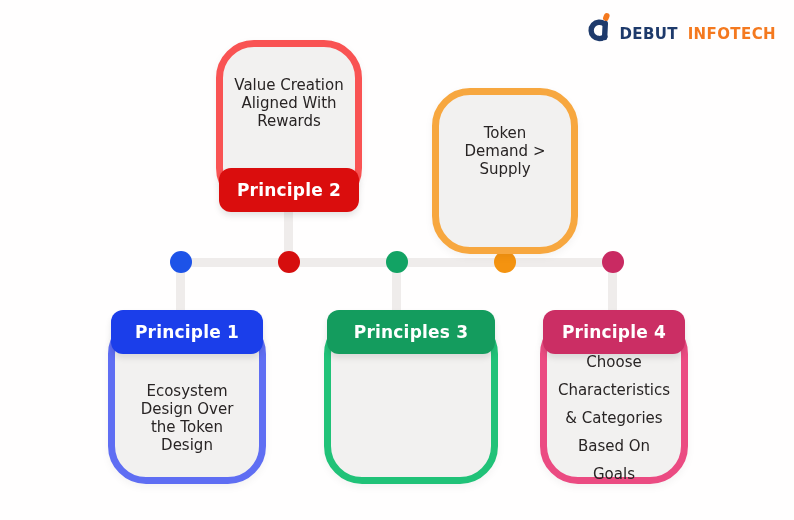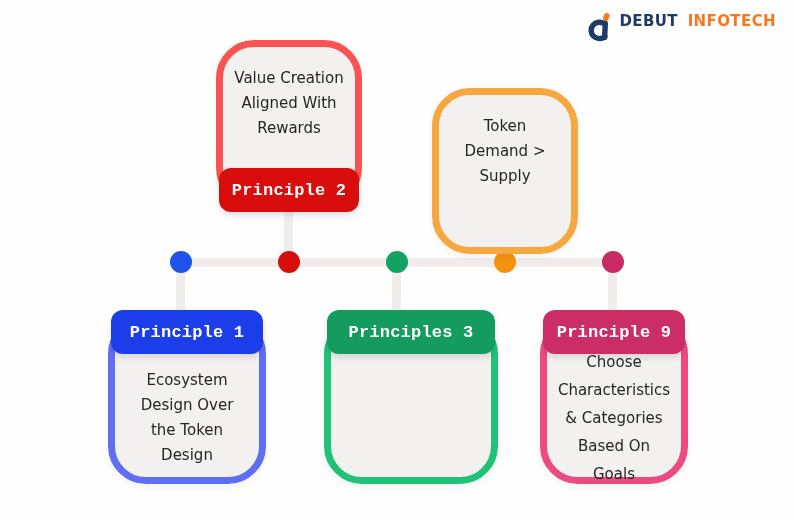--- a/index.html
+++ b/index.html
@@ -13,21 +13,21 @@
     background: #fffefe;
     overflow: hidden;
   }
 
   
   .logo {
     position: absolute;
     top: 12px;
     right: 18px;
     display: flex;
-    align-items: flex-start;
+    align-items: flex-end;
     gap: 6px;
   }
   .logo-icon { width: 28px; height: 34px; }
   .logo-text {
     font-size: 15px;
     font-weight: bold;
     letter-spacing: 0.4px;
     padding-bottom: 3px;
     white-space: nowrap;
   }
@@ -87,35 +87,34 @@
     background: var(--label);
     border-radius: 12px;
     display: flex;
     align-items: center;
     justify-content: center;
     color: #ffffff;
     font-weight: bold;
     font-size: 17px;
     letter-spacing: 0.2px;
     box-shadow: 0 4px 6px rgba(0,0,0,0.10);
-    font-family: Liberation Mono, monospace;
   }
   .card.pos-top .card-label    { bottom: -13px; }
   .card.pos-bottom .card-label { top: -13px; }
 
   .card-text {
     position: absolute;
     left: -6px; right: -6px;
     display: flex;
     align-items: center;
     justify-content: center;
     text-align: center;
     font-size: 15px;
     font-weight: 500;
-    line-height: 25px;
+    line-height: 18px;
     color: #282424;
     white-space: pre-line;
   }
   .card.pos-top .card-text    { top: 0; bottom: 40px; }
   .card.pos-bottom .card-text { top: 36px; bottom: 0; }
   .card.c5 .card-text { line-height: 28px; }
 </style>
 </head>
 <body>
 
@@ -165,21 +164,21 @@
     <div class="card-label">Principles 3</div>
   </div>
 
   <div class="card c4 pos-top" style="--border: #f7a73f; --label: #ef8d13;">
     <div class="card-text">Token
 Demand &gt;
 Supply</div>
   </div>
 
   <div class="card c5 pos-bottom" style="--border: #eb4b82; --label: #cb2e64;">
-    <div class="card-label">Principle 9</div>
+    <div class="card-label">Principle 4</div>
     <div class="card-text">Choose
 Characteristics
 &amp; Categories
 Based On
 Goals</div>
   </div>
 
 </div>
 
 </body></html>

